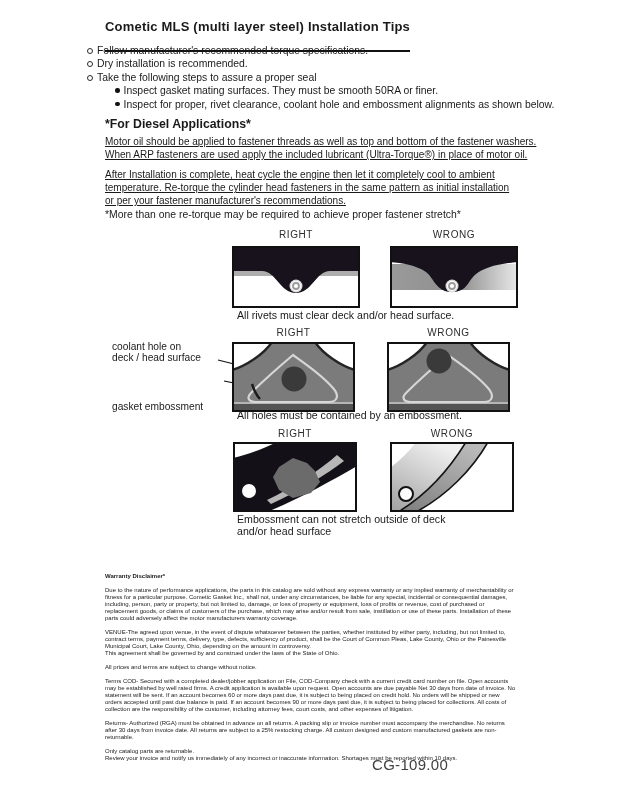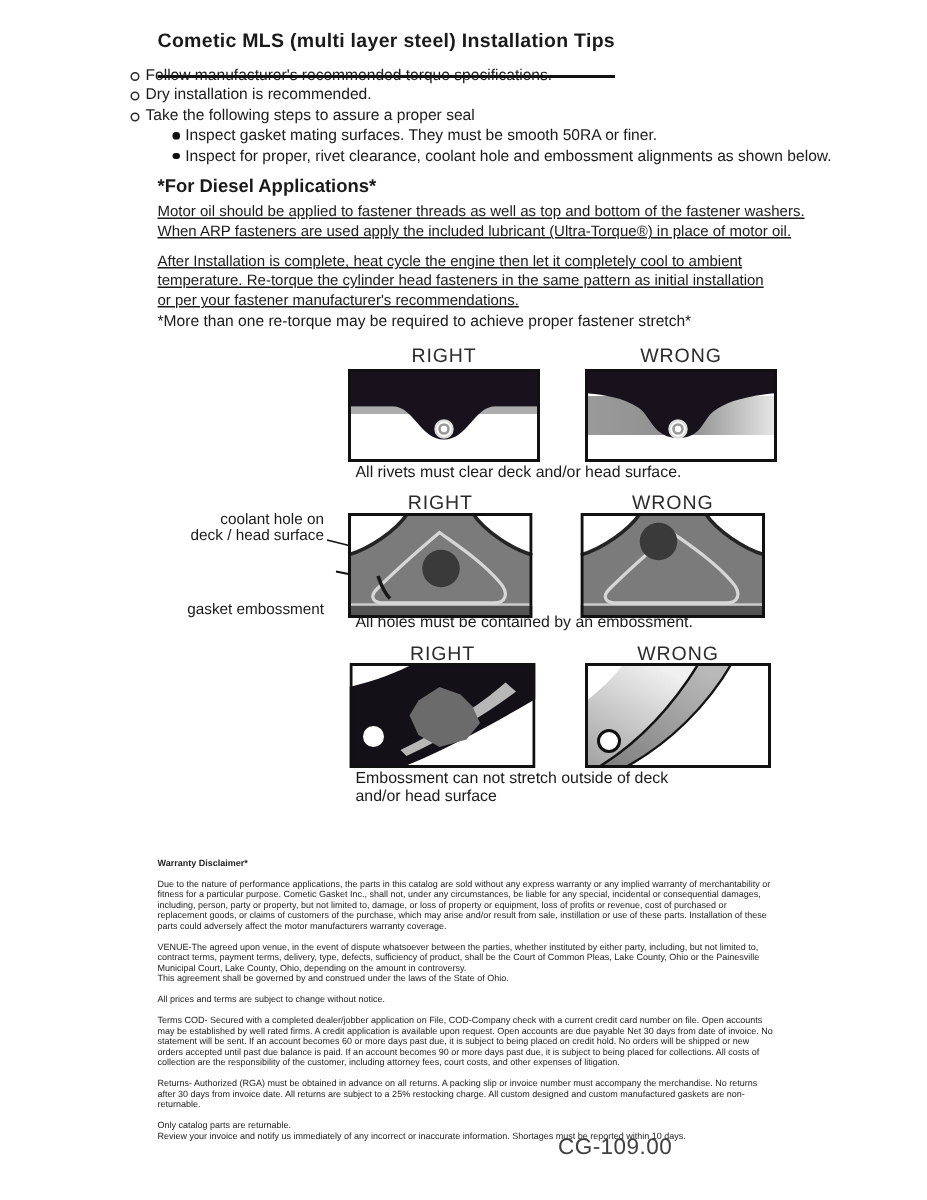--- a/index.html
+++ b/index.html
@@ -19,26 +19,26 @@
   .ring { flex:none; width:4px; height:4px; border:1.2px solid #2b2b2b; border-radius:50%; margin:4px 4px 0 0; }
   .dot  { flex:none; width:4.5px; height:4.5px; background:#111; border-radius:50%; margin:4px 4px 0 0; }
   .sub  { margin-left:28px; }
 
   .diesel-h { position:absolute; left:105px; top:117px; font-size:12.3px; font-weight:bold; white-space:nowrap; }
   .paras { position:absolute; left:105px; font-size:10px;text-decoration:underline; }
   .paras div { line-height:13.2px; white-space:nowrap; }
   .p1 { top:135px; } .p2 { top:168px; }
   .note { position:absolute; left:105px; top:209px; font-size:10.4px; white-space:nowrap; }
 
-  .rw-label { position:absolute; font-size:13px; color:#2c2c2c; letter-spacing:.6px; text-align:center; white-space:nowrap; }
+  .rw-label { position:absolute; font-size:10px; color:#2c2c2c; letter-spacing:.6px; text-align:center; white-space:nowrap; }
   .frame { position:absolute; }
   .frame svg { display:block; width:100%; height:100%; }
   .caption { position:absolute; left:237px; font-size:10.6px; line-height:11.5px; white-space:nowrap; }
 
-  .ann { position:absolute; left:112px; width:104px; text-align:right; font-size:10.2px; line-height:11.3px; }
+  .ann { position:absolute; left:112px; width:104px; text-align:left; font-size:10.2px; line-height:11.3px; }
 
   .legal { position:absolute; left:105px; top:573px; width:412px; font-size:6px; line-height:7px; color:#222; }
   .legal .lh { font-weight:bold; margin-bottom:7px; }
   .legal p { margin:0 0 7px 0; }
   .legal p.tight { margin-bottom:0; }
 
   .footer-code { position:absolute; left:372px; top:756px; font-size:15px; letter-spacing:.3px; color:#404040; white-space:nowrap; }
 
   .leader { position:absolute; pointer-events:none; }
 </style>

